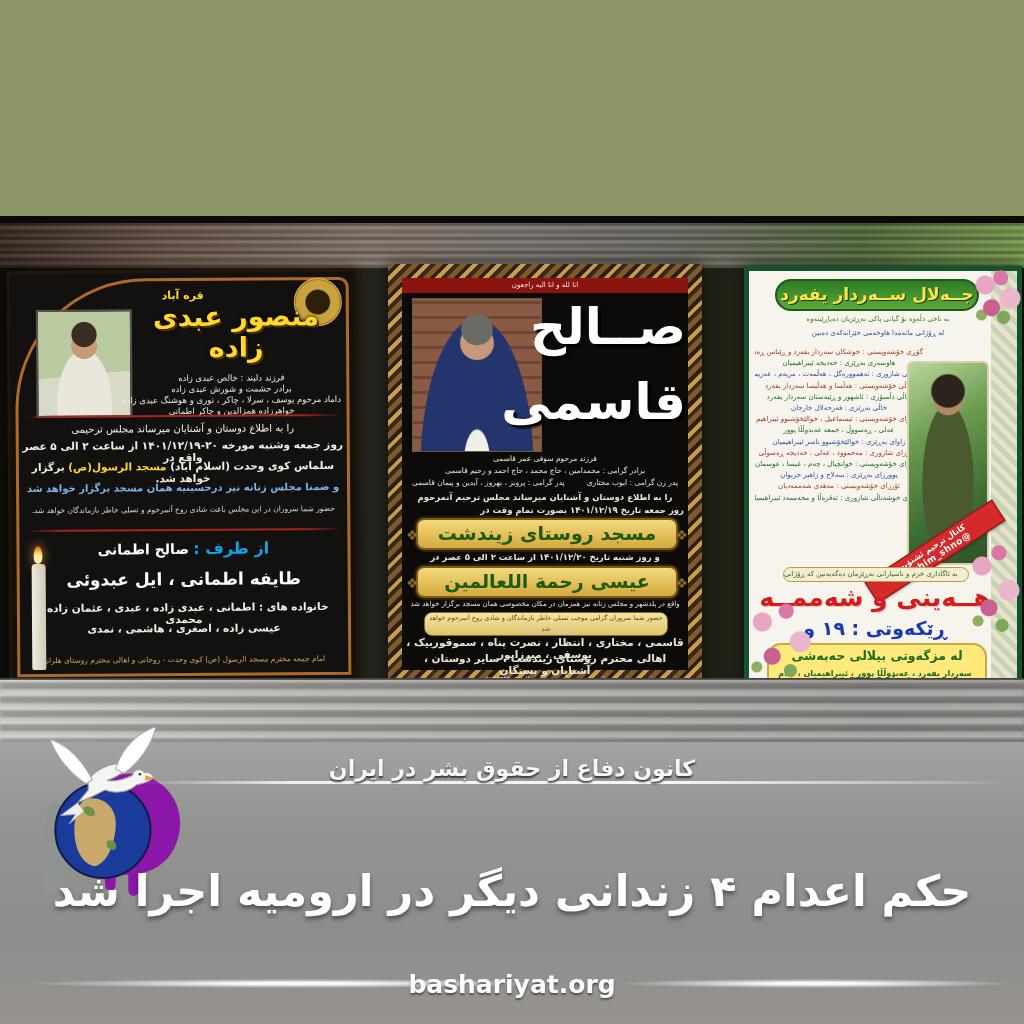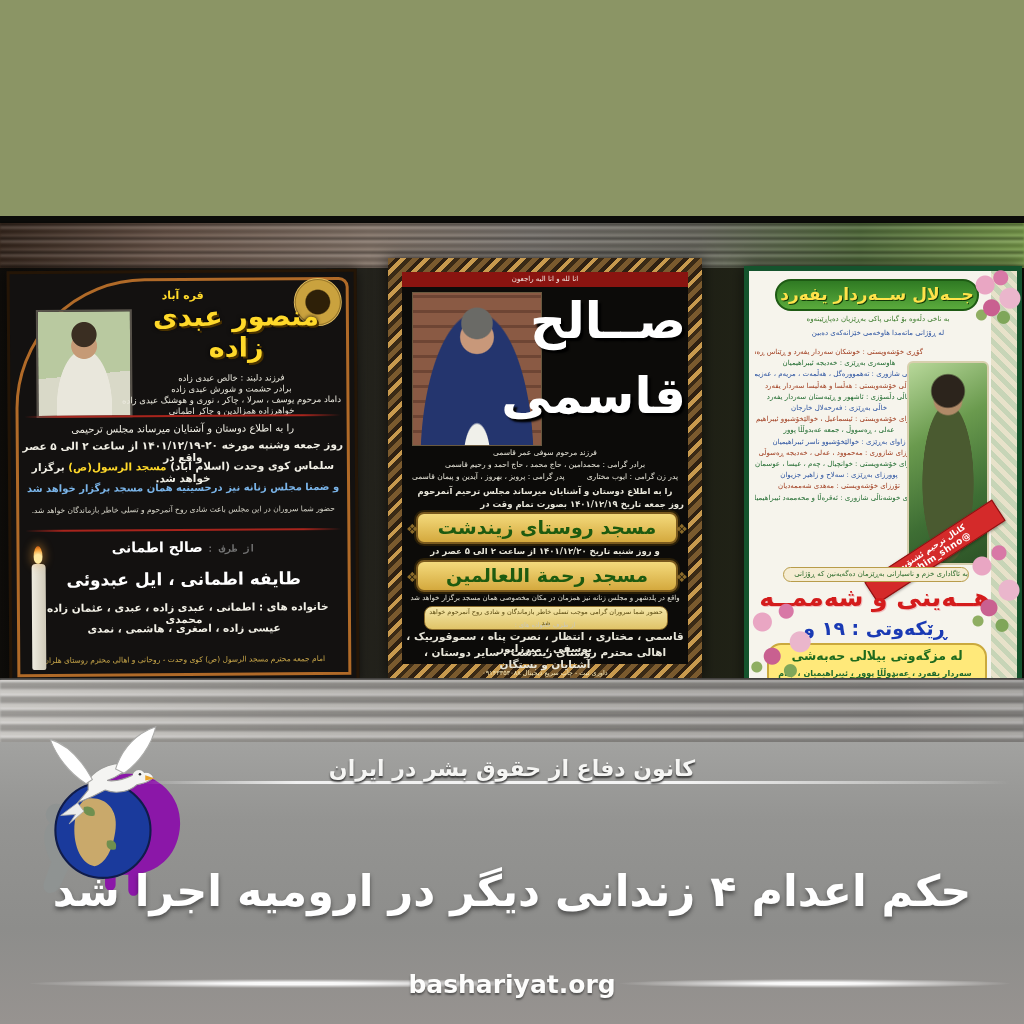--- a/index.html
+++ b/index.html
@@ -46,34 +46,34 @@
   .pl-d1{left:14px;top:142px;width:316px;}
   .pl-d2{left:14px;top:256px;width:316px;}
   .pl-txt{left:10px;width:324px;text-align:center;color:#f2f0e6;}
   .pl-announce{top:150px;font-size:10px;}
   .pl-sch1{top:166px;font-size:10.5px;font-weight:bold;}
   .pl-sch2{top:187px;font-size:10.5px;font-weight:bold;}
   .yellow{color:#ffd92a;}
   .pl-women{top:209px;font-size:10px;color:#7ab4e8;font-weight:bold;}
   .pl-presence{top:232px;font-size:7.5px;color:#d8d6ca;}
   .pl-from{top:266px;font-size:14px;}
-  .pl-from .lbl{color:#737373;font-weight:bold;font-size:10px;font-family:Liberation Mono, monospace;}
+  .pl-from .lbl{color:#0ea5e9;font-weight:bold;font-size:16px;}
   .pl-from .nm{color:#fff;font-weight:bold;}
   .pl-tribe{top:296px;font-size:17px;font-weight:bold;color:#fff;}
   .pl-fam1{top:328px;font-size:10.5px;font-weight:bold;}
   .pl-fam2{top:349px;font-size:10.5px;font-weight:bold;}
   .pl-footer{top:382px;font-size:7.5px;color:#caa84a;}
   .pl-candle{left:20px;top:290px;width:14px;height:106px;
     background:linear-gradient(to right,#efece0,#cfc9b8);border-radius:4px 4px 2px 2px;}
   .pl-candle::before{content:"";position:absolute;left:2px;top:-18px;width:9px;height:18px;
     border-radius:50% 50% 50% 50%/60% 60% 40% 40%;
     background:radial-gradient(circle at 50% 70%,#ffe9a0 0 30%,#f0922a 70%,#b34a10);box-shadow:0 0 8px 3px rgba(255,170,60,.35);}
 
   
-  .poster-mid{left:388px;top:258px;width:314px;height:420px;padding:0;
+  .poster-mid{left:388px;top:264px;width:314px;height:420px;padding:0;
     background:repeating-linear-gradient(135deg,#7a5a2e 0 5px,#2e2012 5px 9px,#c89a4e 9px 13px,#3a2a16 13px 17px);}
   .pm-inner{position:absolute;inset:14px;background:#0c0b09;}
   .pm-header{left:0;top:0;width:100%;height:15px;background:#8a1410;color:#f4e8e2;
     font-size:7px;line-height:15px;text-align:center;}
   .pm-photo{left:10px;top:20px;width:128px;height:152px;border:1px solid #6a5a40;
     background:
       radial-gradient(circle at 50% 20%,#6a6a66 0 11%,transparent 12%),
       radial-gradient(circle at 50% 29%,#c8987a 0 13%,transparent 14%),
       radial-gradient(ellipse at 50% 108%,#f0f0ea 0 14%,transparent 15%),
       radial-gradient(ellipse at 50% 112%,#24356e 0 62%,transparent 63%),
@@ -120,21 +120,21 @@
       radial-gradient(circle at 50% 14%,#2c241c 0 9%,transparent 10%),
       radial-gradient(circle at 50% 19%,#b08a68 0 8%,transparent 9%),
       radial-gradient(ellipse at 50% 60%,#4a5a30 0 46%,transparent 47%),
       linear-gradient(150deg,#b8d89a 0%,#6a9a4e 35%,#3e6e34 70%,#2c5226);}
   .pr-ribbon{right:6px;top:268px;width:150px;transform:rotate(-33deg);transform-origin:center;
     background:#d42a2a;color:#fff;text-align:center;padding:2px 0;border:1px solid #8a1212;
     box-shadow:0 1px 3px rgba(0,0,0,.4);}
   .pr-ribbon .r1{font-size:8px;font-weight:bold;display:block;}
   .pr-ribbon .r2{font-size:9px;font-weight:bold;display:block;letter-spacing:.5px;}
   .pr-notice{left:34px;top:296px;width:184px;background:#f5ecd2;border:1px solid #b89c4a;border-radius:10px;
-    font-size:7px;color:#2a6a2a;text-align:right;line-height:13px;}
+    font-size:7px;color:#2a6a2a;text-align:left;line-height:13px;}
   .pr-days{left:0;top:312px;width:252px;text-align:center;color:#d41c1c;font-size:25px;font-weight:bold;
     text-shadow:1px 1px 0 #f0c0c0;}
   .pr-date{left:0;top:346px;width:252px;text-align:center;color:#1a3ab4;font-size:19px;font-weight:bold;}
   .pr-mosque{left:18px;top:372px;width:216px;background:#ffe97a;border:2px solid #caa93e;border-radius:14px;
     color:#1e6a1e;font-size:12.5px;font-weight:bold;text-align:center;line-height:22px;}
   .pr-women{left:6px;top:400px;width:240px;text-align:center;font-size:6.5px;color:#2a6a2a;}
   .pr-fam{left:0;width:252px;text-align:center;font-weight:bold;color:#1e6a2e;}
   .flowers{pointer-events:none;}
   .fl{position:absolute;
     background-image:
@@ -226,21 +226,21 @@
       <div class="abs pm-txt pm-lin0">فرزند مرحوم سوفی عمر قاسمی</div>
       <div class="abs pm-txt pm-lin1">برادر گرامی : محمدامین ، حاج محمد ، حاج احمد و رحیم قاسمی</div>
       <div class="abs pm-txt pm-linrow">
         <span>پدر زن گرامی : ایوب مختاری</span>
         <span>پدر گرامی : پرویز ، بهروز ، آیدین و پیمان قاسمی</span>
       </div>
       <div class="abs pm-txt pm-announce">را به اطلاع دوستان و آشنایان میرساند مجلس ترحیم آنمرحوم</div>
       <div class="abs pm-txt pm-sch1">روز جمعه تاریخ ۱۴۰۱/۱۲/۱۹ بصورت تمام وقت در</div>
       <div class="abs gold-band pm-g1">مسجد روستای زیندشت</div>
       <div class="abs pm-txt pm-sch2">و روز شنبه تاریخ ۱۴۰۱/۱۲/۲۰ از ساعت ۲ الی ۵ عصر در</div>
-      <div class="abs gold-band pm-g2">مسجد رحمة اللعالمین</div>
+      <div class="abs gold-band pm-g2">عیسی رحمة اللعالمین</div>
       <div class="abs pm-txt pm-women">واقع در پلدشهر و مجلس زنانه نیز همزمان در مکان مخصوصی همان مسجد برگزار خواهد شد</div>
       <div class="abs pm-note">حضور شما سروران گرامی موجب تسلی خاطر بازماندگان و شادی روح آنمرحوم خواهد شد</div>
       <div class="abs pm-txt pm-fromlbl">از طرف خانواده های :</div>
       <div class="abs pm-txt pm-fam1">قاسمی ، مختاری ، انتظار ، نصرت پناه ، سموقوربیک ، یوسفی ، میرزاپور</div>
       <div class="abs pm-txt pm-fam2">اهالی محترم روستای زیندشت ، سایر دوستان ، آشنایان و بستگان</div>
     </div>
     <div class="abs pm-print">داوری ثبت - چاپ سریع دیجیتال ۰۹۱۴۳۳۵۳۰۸۸</div>
   </div>
 
   <div class="abs poster poster-right rtl">

